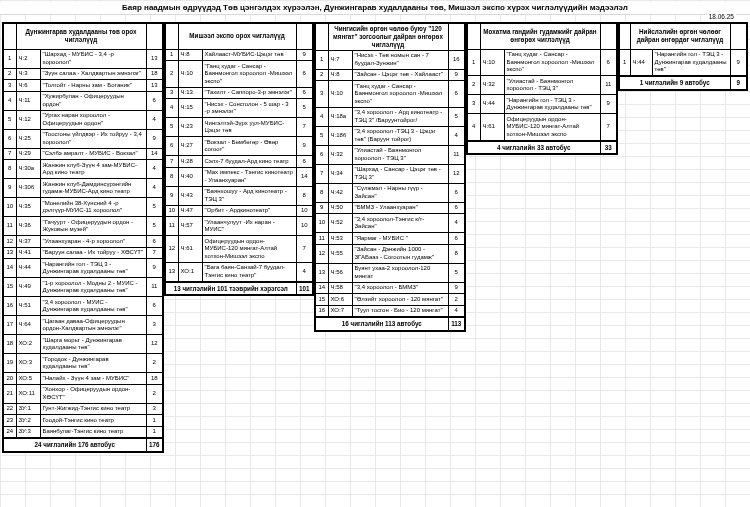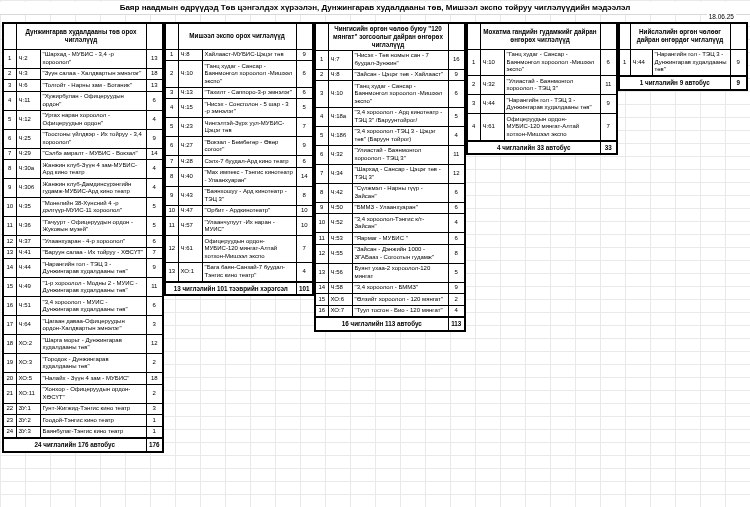--- a/index.html
+++ b/index.html
@@ -86,21 +86,21 @@
   col.w-num   { width: 13px; }
   col.w-code  { width: 24px; }
   col.w-count { width: 17px; }
   #group-4 col.w-num  { width: 11px; }
   #group-4 col.w-code { width: 22px; }
 </style>
 </head>
 <body>
 
 <div id="sheet">
-  <div class="sheet-title">Баяр наадмын өдрүүдэд Төв цэнгэлдэх хүрээлэн, Дунжингарав худалдааны төв, Мишээл экспо тойруу чиглэлүүдийн мэдээлэл</div>
+  <div class="sheet-title">Баяр наадмын өдрүүдэд Төв цэнгэлдэх хүрээлэн, Дунжингарав худалдааны төв, Мишээл экспо хүрэх чиглэлүүдийн мэдээлэл</div>
   <div class="sheet-date">18.06.25</div>
 
   <div class="group" id="group-0">
     <table>
       <colgroup>
           <col class="w-num">
           <col class="w-code">
           <col class="w-name">
           <col class="w-count">
         </colgroup>

